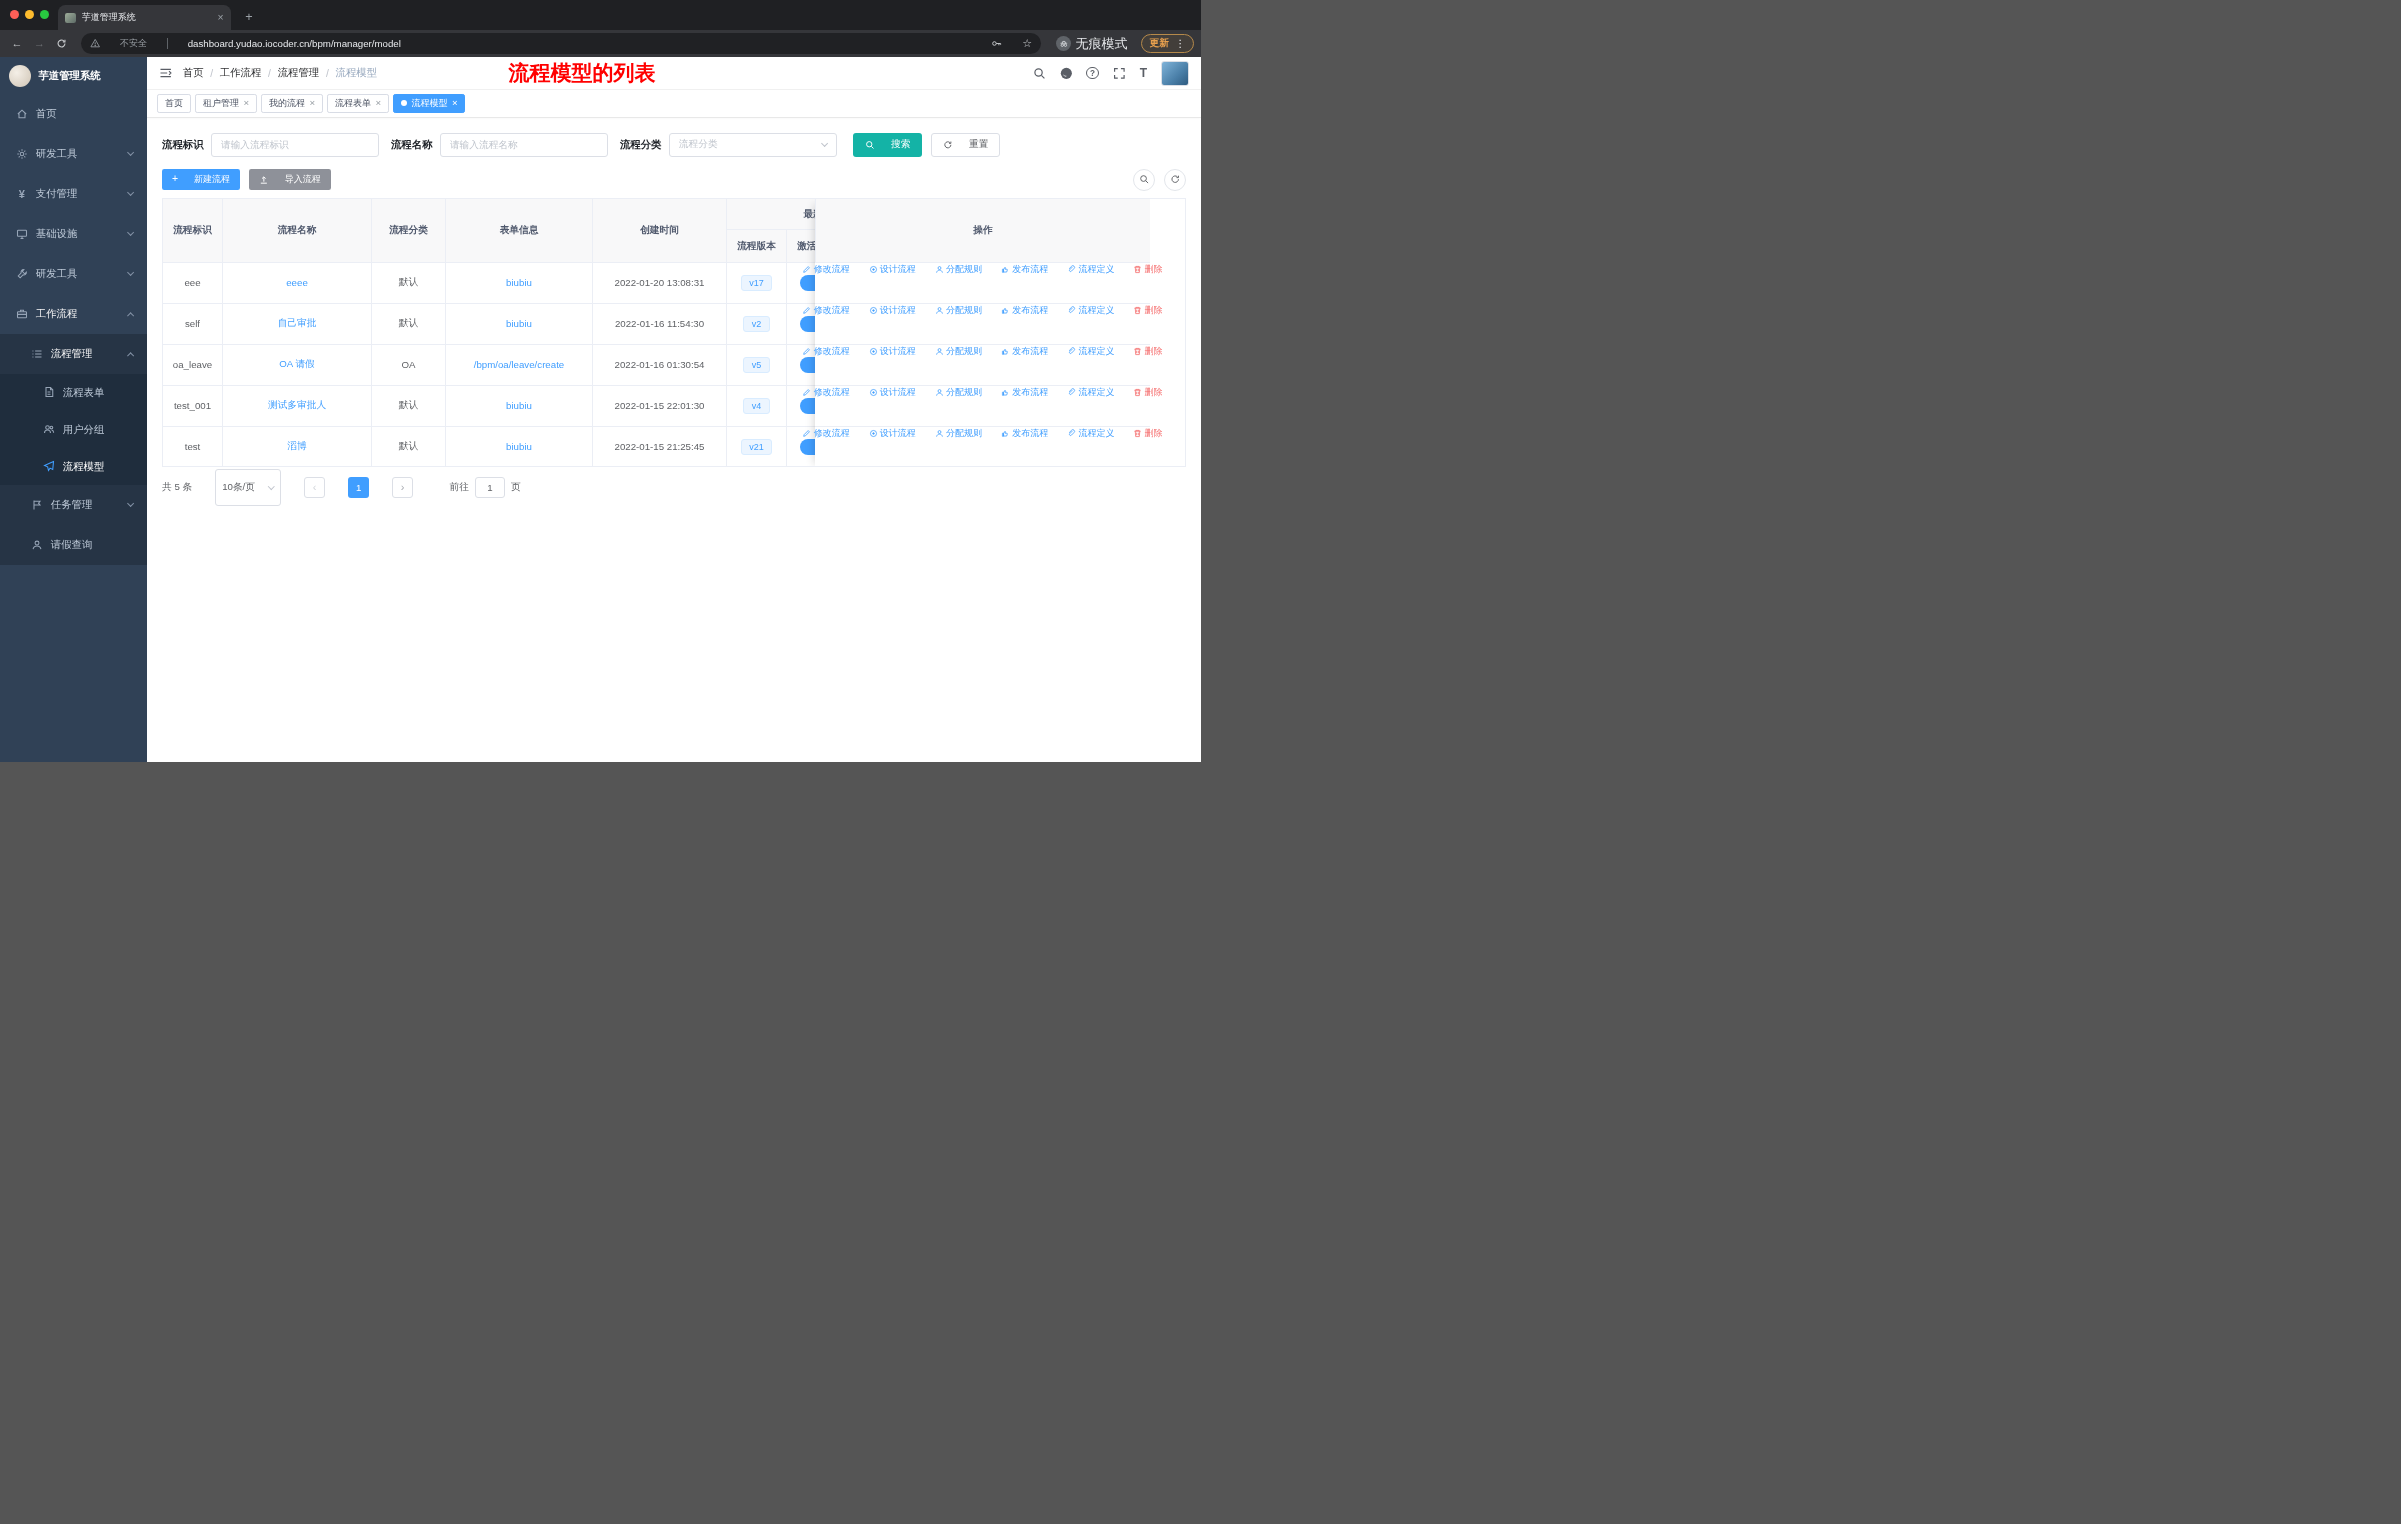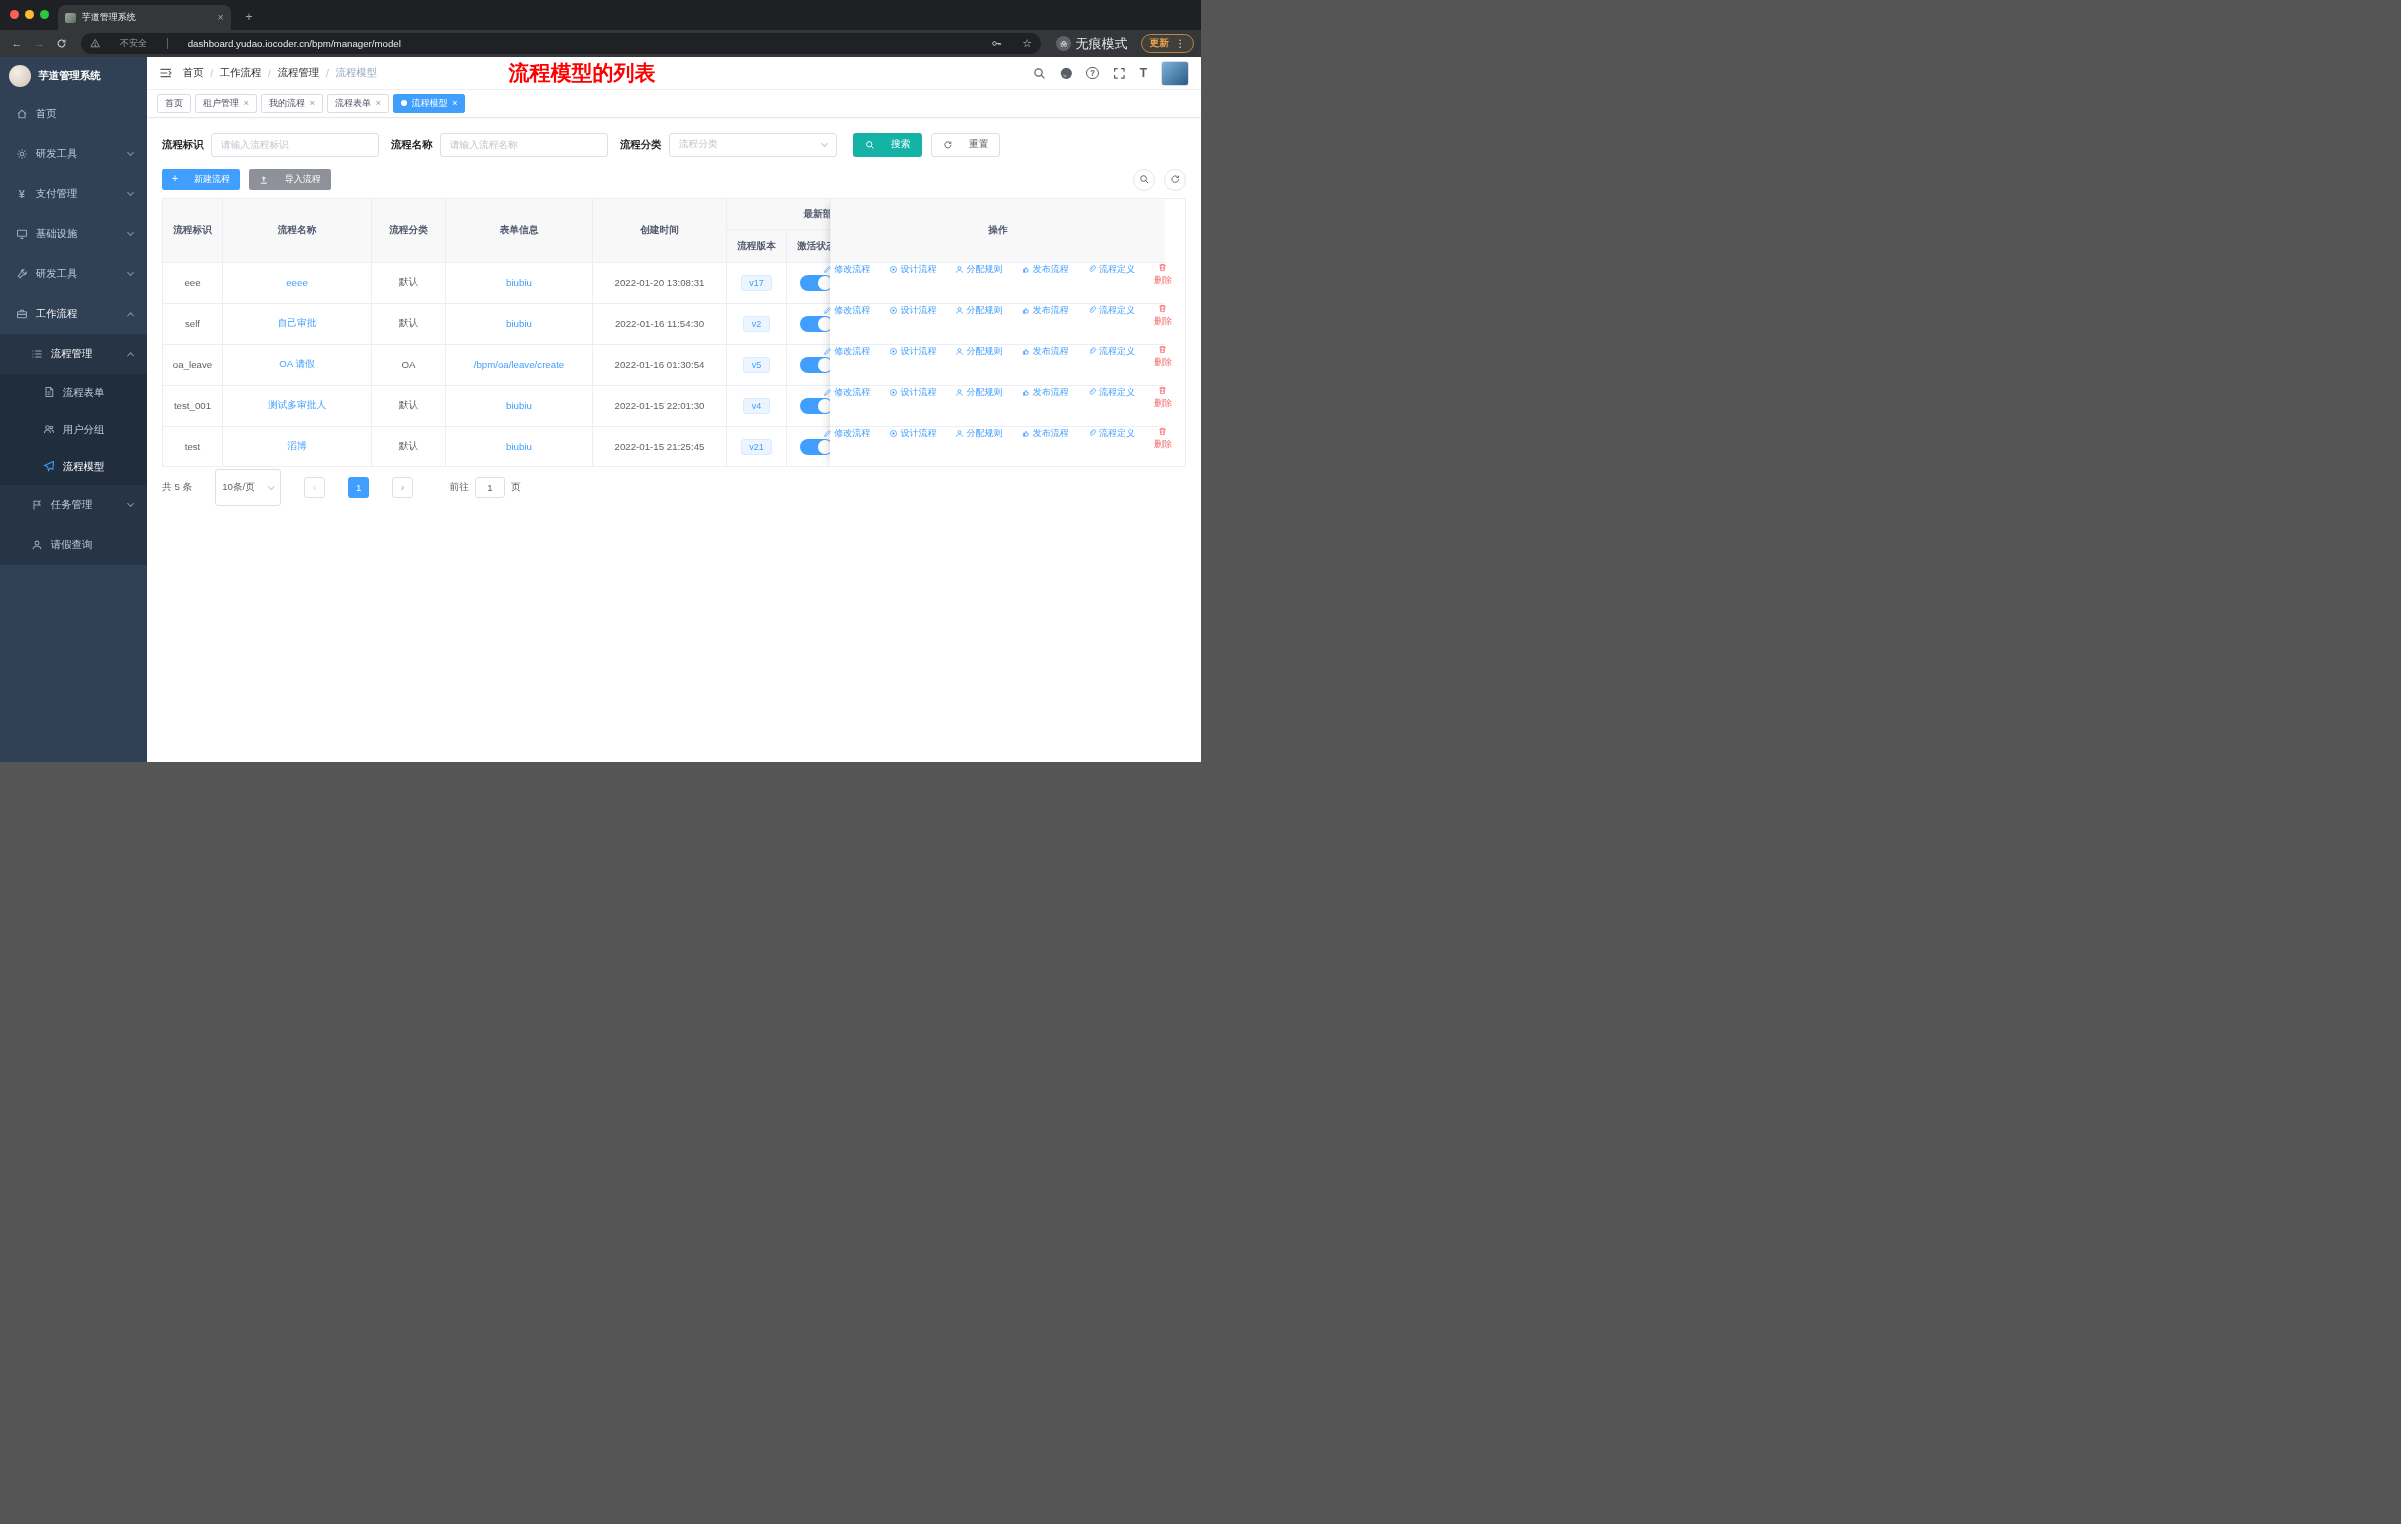--- a/index.html
+++ b/index.html
@@ -114,26 +114,26 @@
   .gsub { height:32px; display:flex; }
   .gsub .th { height:100%; }
   .tr { display:flex; height:41px; border-bottom:0.7px solid #ebeef5; background:#fff; }
   .td { display:flex; align-items:center; justify-content:center; font-size:9.7px; color:#606266; border-right:0.7px solid #ebeef5; }
   .td.cf { border-right:none; }
   .link { color:#409eff; text-decoration:none; cursor:pointer; }
   .vbadge { background:#ecf5ff; border:0.7px solid #d9ecff; color:#409eff; font-size:9px; padding:2.2px 7.4px; border-radius:3px; }
   .switch { position:relative; width:33px; height:16.4px; border-radius:8.2px; background:#409eff; cursor:pointer; display:inline-block; }
   .switch .knob { position:absolute; top:1.5px; right:1.5px; width:13.4px; height:13.4px; border-radius:50%; background:#fff; }
 
-  .opcol { position:absolute; left:667px; top:0; width:335px; height:269px; background:#fff; box-shadow:-6px 0 9px -4.5px rgba(0,0,0,.18); }
+  .opcol { position:absolute; left:652px; top:0; width:335px; height:269px; background:#fff; box-shadow:-6px 0 9px -4.5px rgba(0,0,0,.18); }
   .op-th { height:64px; background:#f8f8f9; border-bottom:0.7px solid #ebeef5; border-left:0.7px solid #ebeef5; display:flex; align-items:center; justify-content:center; font-size:9.7px; font-weight:bold; color:#515a6e; }
   .op-tr { height:41px; border-bottom:0.7px solid #ebeef5; display:flex; align-items:flex-start; justify-content:center; gap:19px; }
   .oplink { display:inline-flex; align-items:center; gap:2.2px; font-size:9px; color:#409eff; cursor:pointer; white-space:nowrap; }
   .oplink svg { width:9px; height:9px; }
-  .oplink.danger { color:#f56c6c;flex-direction:column; }
+  .oplink.danger { color:#f56c6c; }
 
   
   .pagination { margin-top:2px; display:flex; align-items:center; gap:23px; font-size:9.7px; color:#606266; }
   .psize { position:relative; width:66px; height:37px; border:0.7px solid #dcdfe6; border-radius:3px; display:flex; align-items:center; padding:0 18px 0 6px; cursor:pointer; color:#606266; }
   .psize .chev2 { position:absolute; right:6.7px; width:4.5px; height:4.5px; border-right:1.1px solid #c0c4cc; border-bottom:1.1px solid #c0c4cc; transform:rotate(45deg); margin-top:-2.2px; }
   .pbtn { width:21px; height:21px; border:0.7px solid #dcdfe6; border-radius:3px; background:#fff; display:flex; align-items:center; justify-content:center; color:#a8abb2; font-size:11px; cursor:pointer; }
   .pbtn.disabled { color:#d3d6db; cursor:default; }
   .pcur { width:21px; height:21px; border-radius:3px; background:#409eff; color:#fff; display:flex; align-items:center; justify-content:center; font-size:9.7px; cursor:default; }
   .goto { display:flex; align-items:center; gap:6px; margin-left:13.4px; }
   .goto-input { width:30px; height:21px; border:0.7px solid #dcdfe6; border-radius:3px; text-align:center; font-size:9.7px; color:#606266; font-family:inherit; outline:none; }

